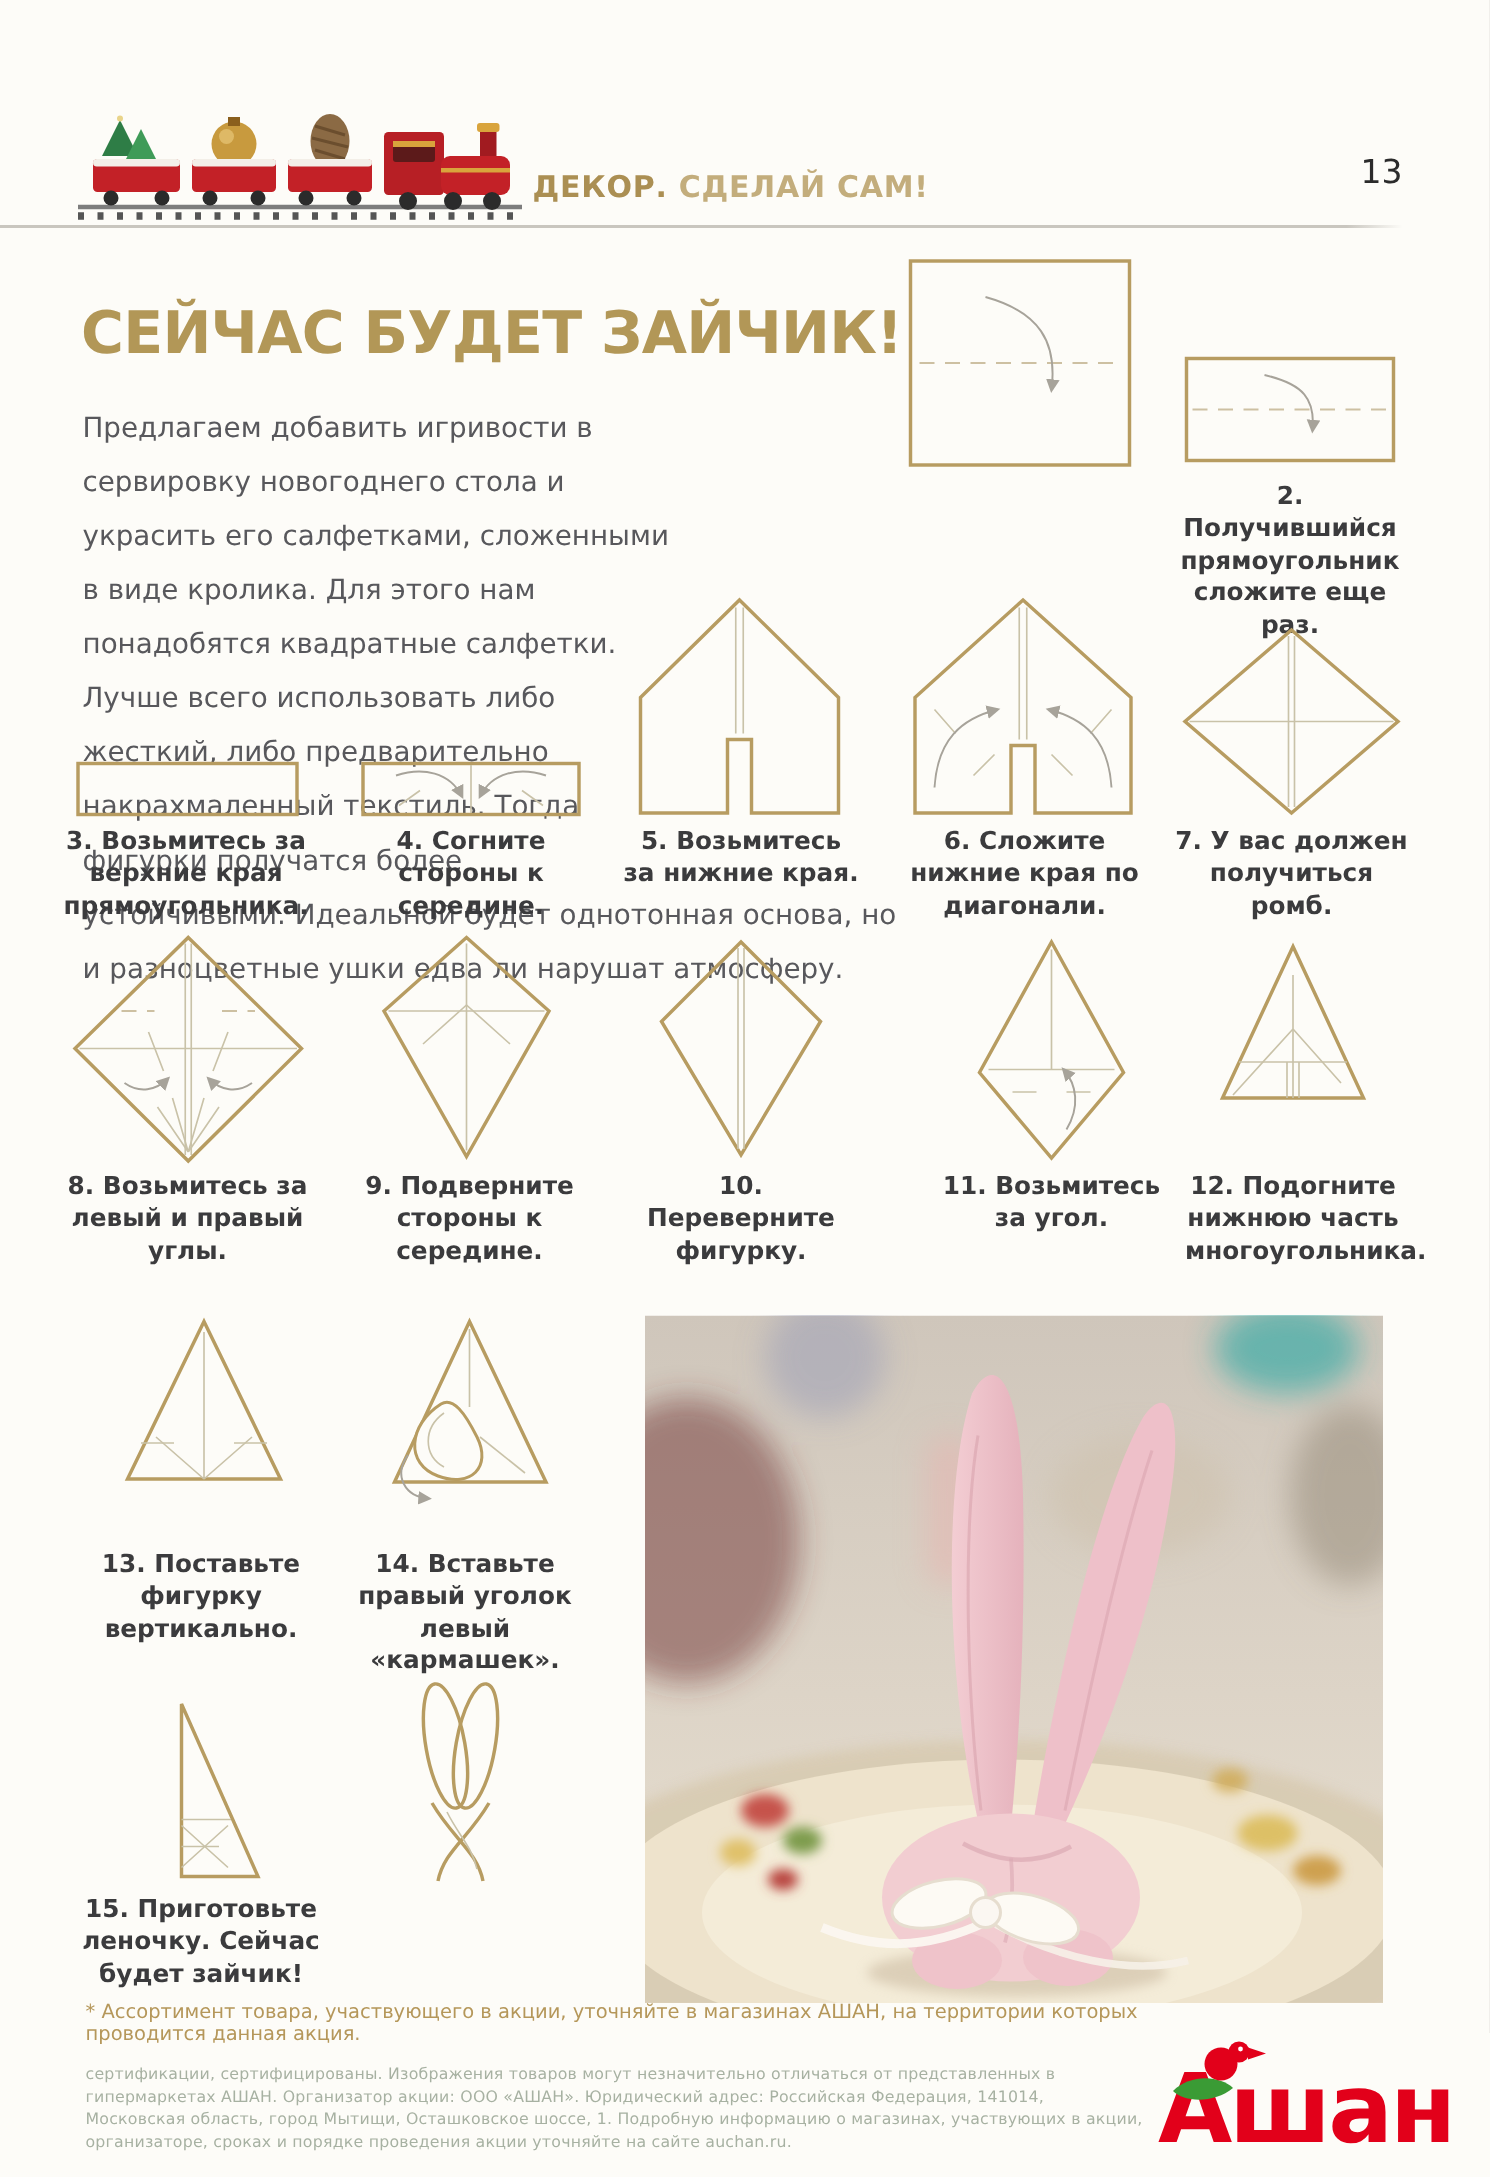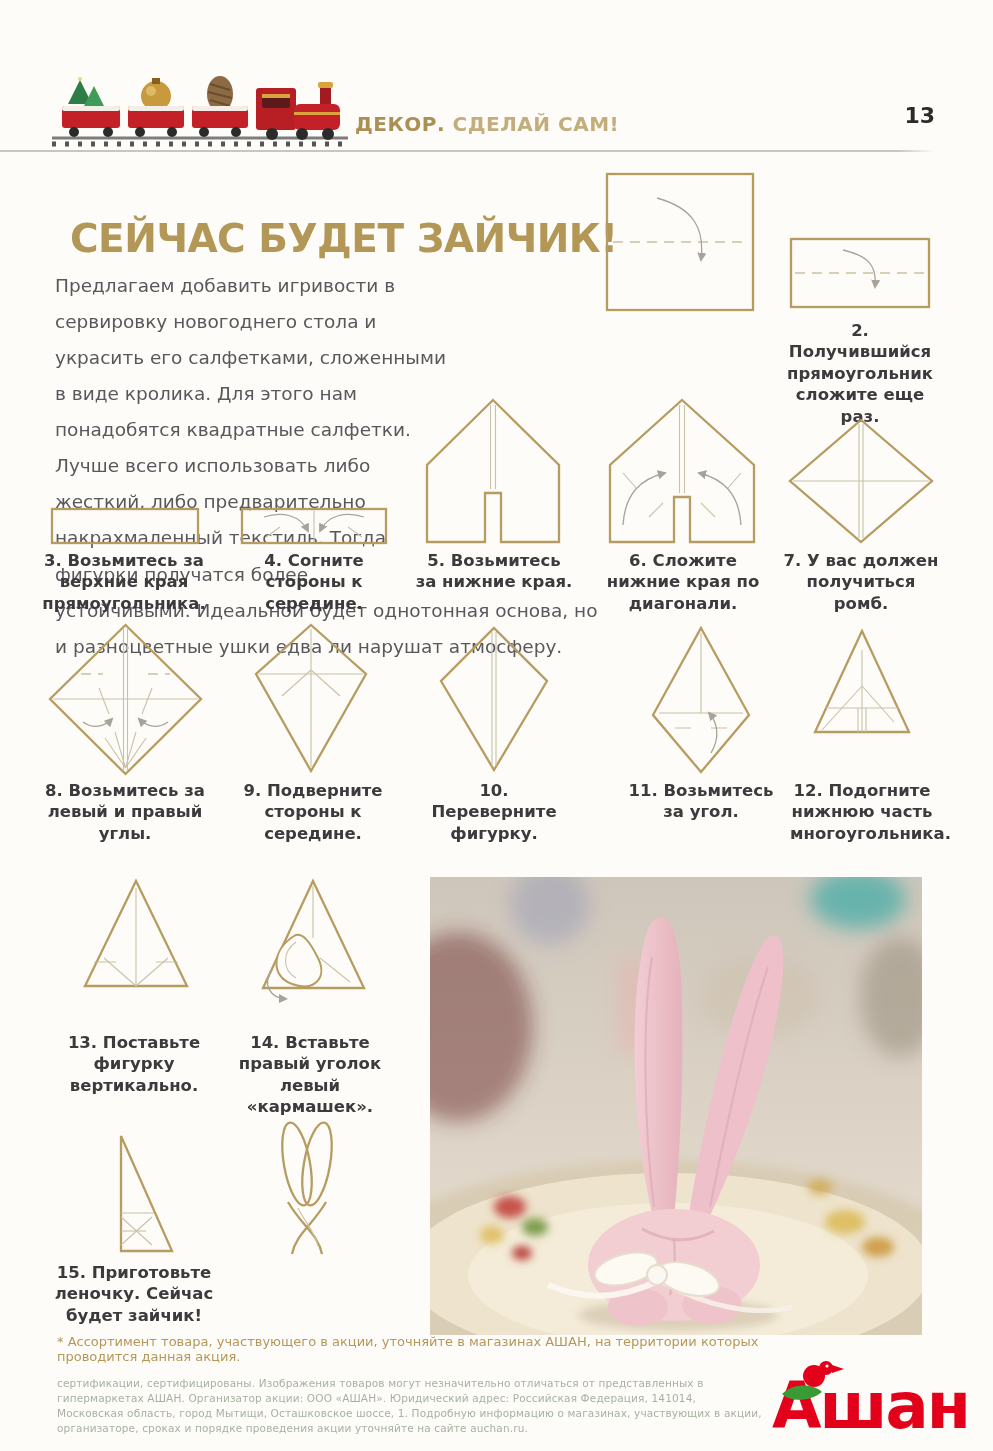--- a/index.html
+++ b/index.html
@@ -7,23 +7,23 @@
     position:relative;width:993px;height:1451px;margin:0 auto;
     background:#fdfcf8;overflow:hidden;
     font-family:"DejaVu Sans","Liberation Sans",sans-serif;
   }
   
   .header-rule{position:absolute;left:0;top:150px;width:935px;height:2px;
     background:linear-gradient(90deg,#c9c6bf 0 96%,rgba(201,198,191,0));}
   .section-label{position:absolute;left:355px;top:112px;font-size:20px;font-weight:bold;
     color:#c3ad7c;letter-spacing:.5px;}
   .section-label b{color:#ab8f53;}
-  .page-number{position:absolute;right:58px;top:103px;font-size:22px;font-weight:bold;color:#2b2b2b;margin-left:22px;}
+  .page-number{position:absolute;right:58px;top:103px;font-size:22px;font-weight:normal;color:#2b2b2b;margin-left:22px;}
   
-  .article-title{position:absolute;left:54px;top:200px;margin:16px;font-size:39px;font-weight:bold;
+  .article-title{position:absolute;left:54px;top:200px;margin:0;font-size:39px;font-weight:bold;
     color:#b29757;letter-spacing:-.5px;white-space:nowrap;}
   .intro{position:absolute;left:55px;top:268px;width:543px;margin:0;
     font-size:18.5px;line-height:1.95;color:#58585c;}
   .wrap-spacer{float:right;width:152px;height:140px;margin-top:150px;}
   
   .step-caption{position:absolute;text-align:center;font-size:16.5px;font-weight:bold;
     color:#3b3b3d;line-height:1.3;}
   .diagram{position:absolute;}
   .o{fill:none;stroke:#b79c61;stroke-width:2.3px;stroke-linejoin:miter;}
   .thin{fill:none;stroke:#c9c2a8;stroke-width:1.1px;}

